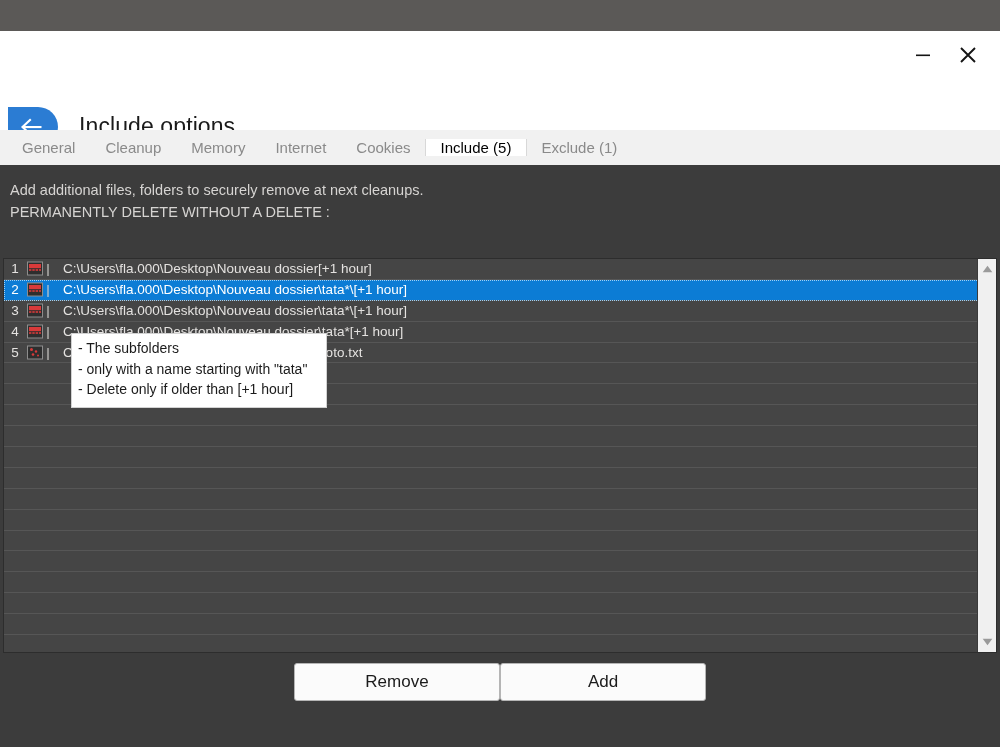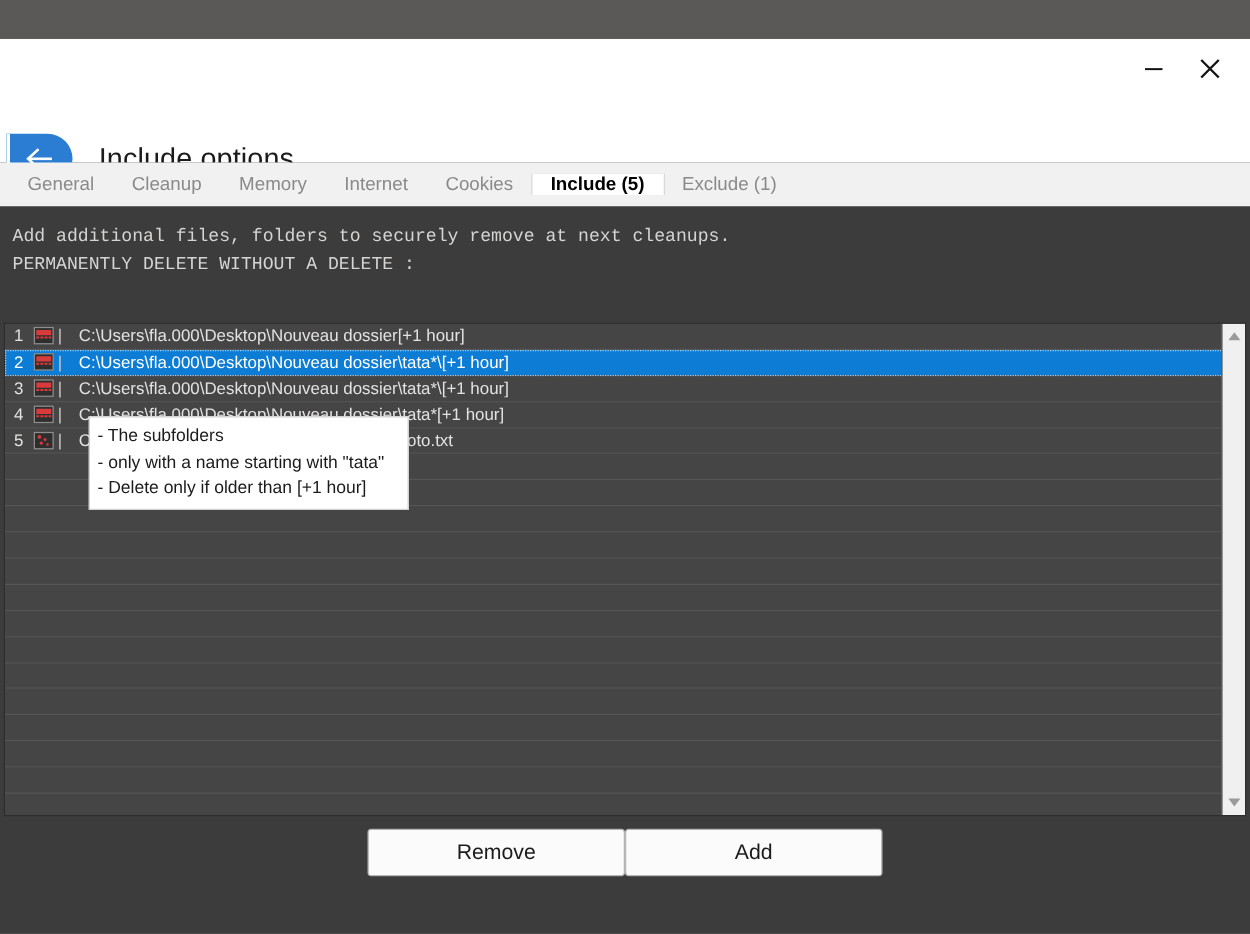--- a/index.html
+++ b/index.html
@@ -105,33 +105,33 @@
     font-size: 15px;
     color: #8a8a8a;
     background: transparent;
     border: none;
     cursor: pointer;
     white-space: nowrap;
     font-family: "Liberation Sans", sans-serif;
   }
   .tab.active {
     color: #000000;
-    font-weight: bold;
+    font-weight: normal;
     background: #ffffff;
     box-shadow: -1px 0 0 #d8d8d8, 1px 0 0 #d8d8d8;
   }
 
   
   #description {
     padding: 14px 0 0 10px;
     color: #d6d4d2;
     font-size: 14.5px;
     line-height: 22px;
   }
-  #description div { white-space: pre; font-family: Liberation Mono, monospace; }
+  #description div { white-space: pre; }
 
   
   #list-wrap {
     position: absolute;
     left: 3px;
     top: 227px;
     width: 994px;
     height: 395px;
     background: #454545;
     border: 1px solid #2d2d2d;

